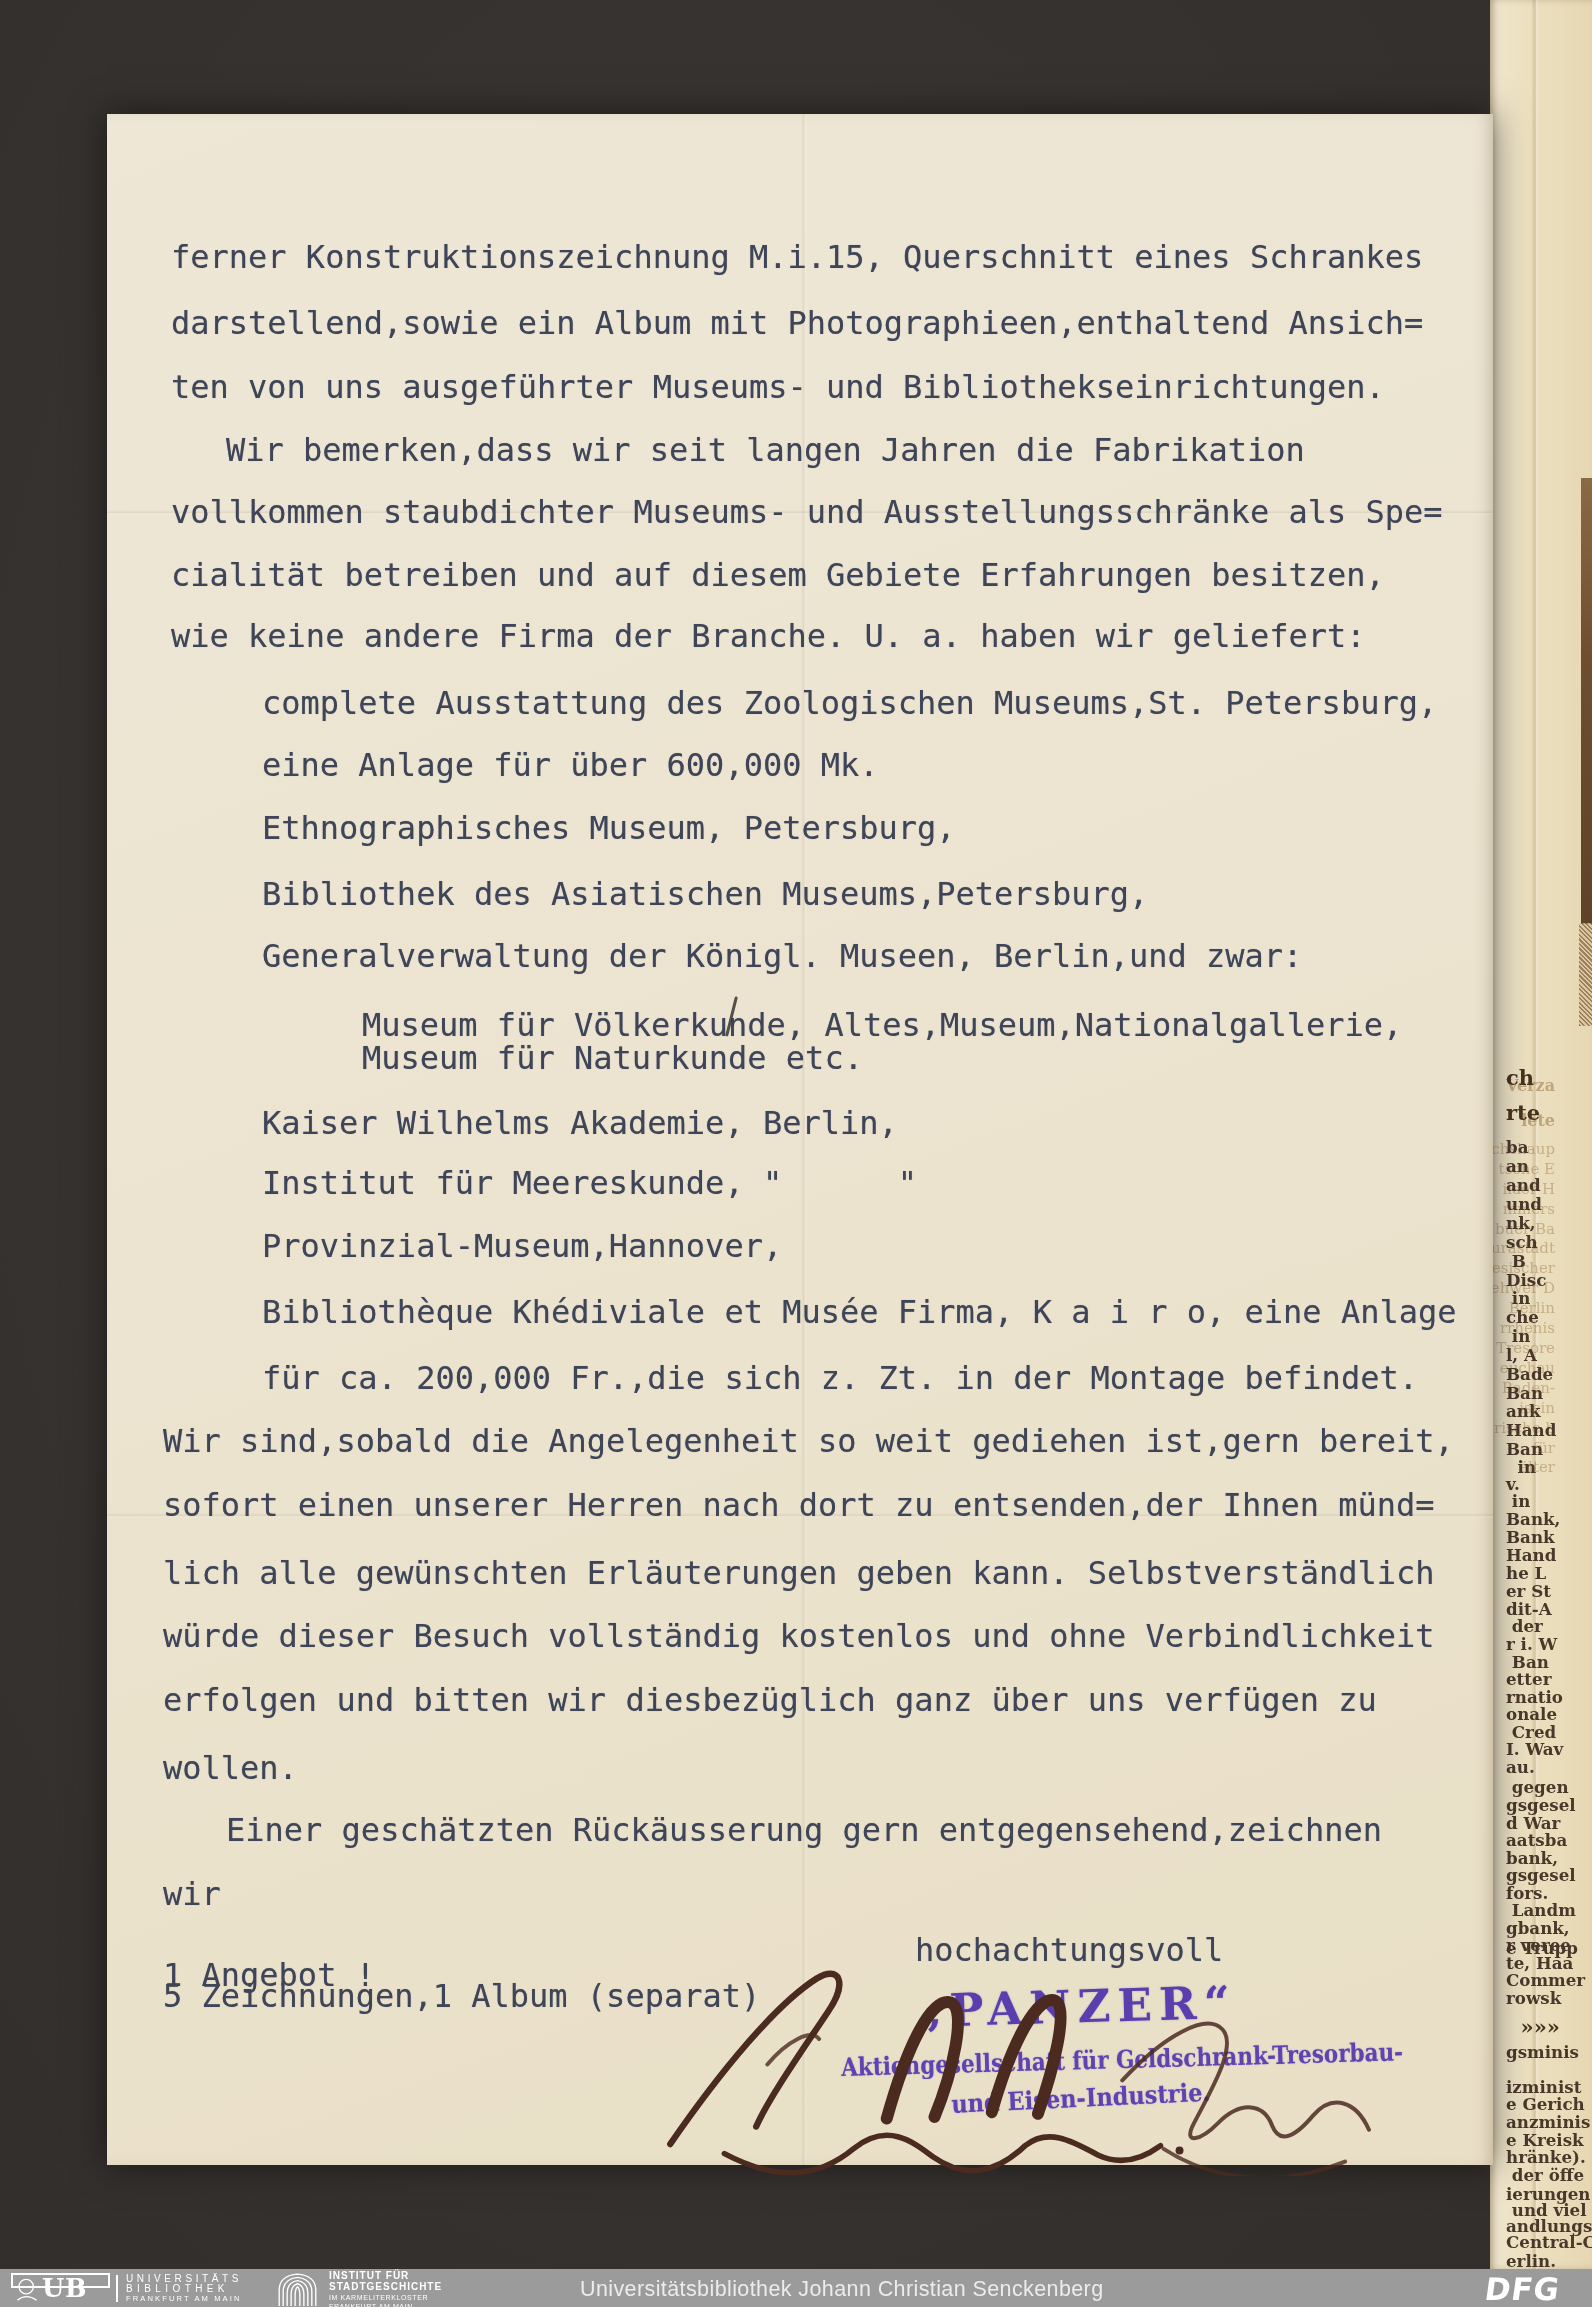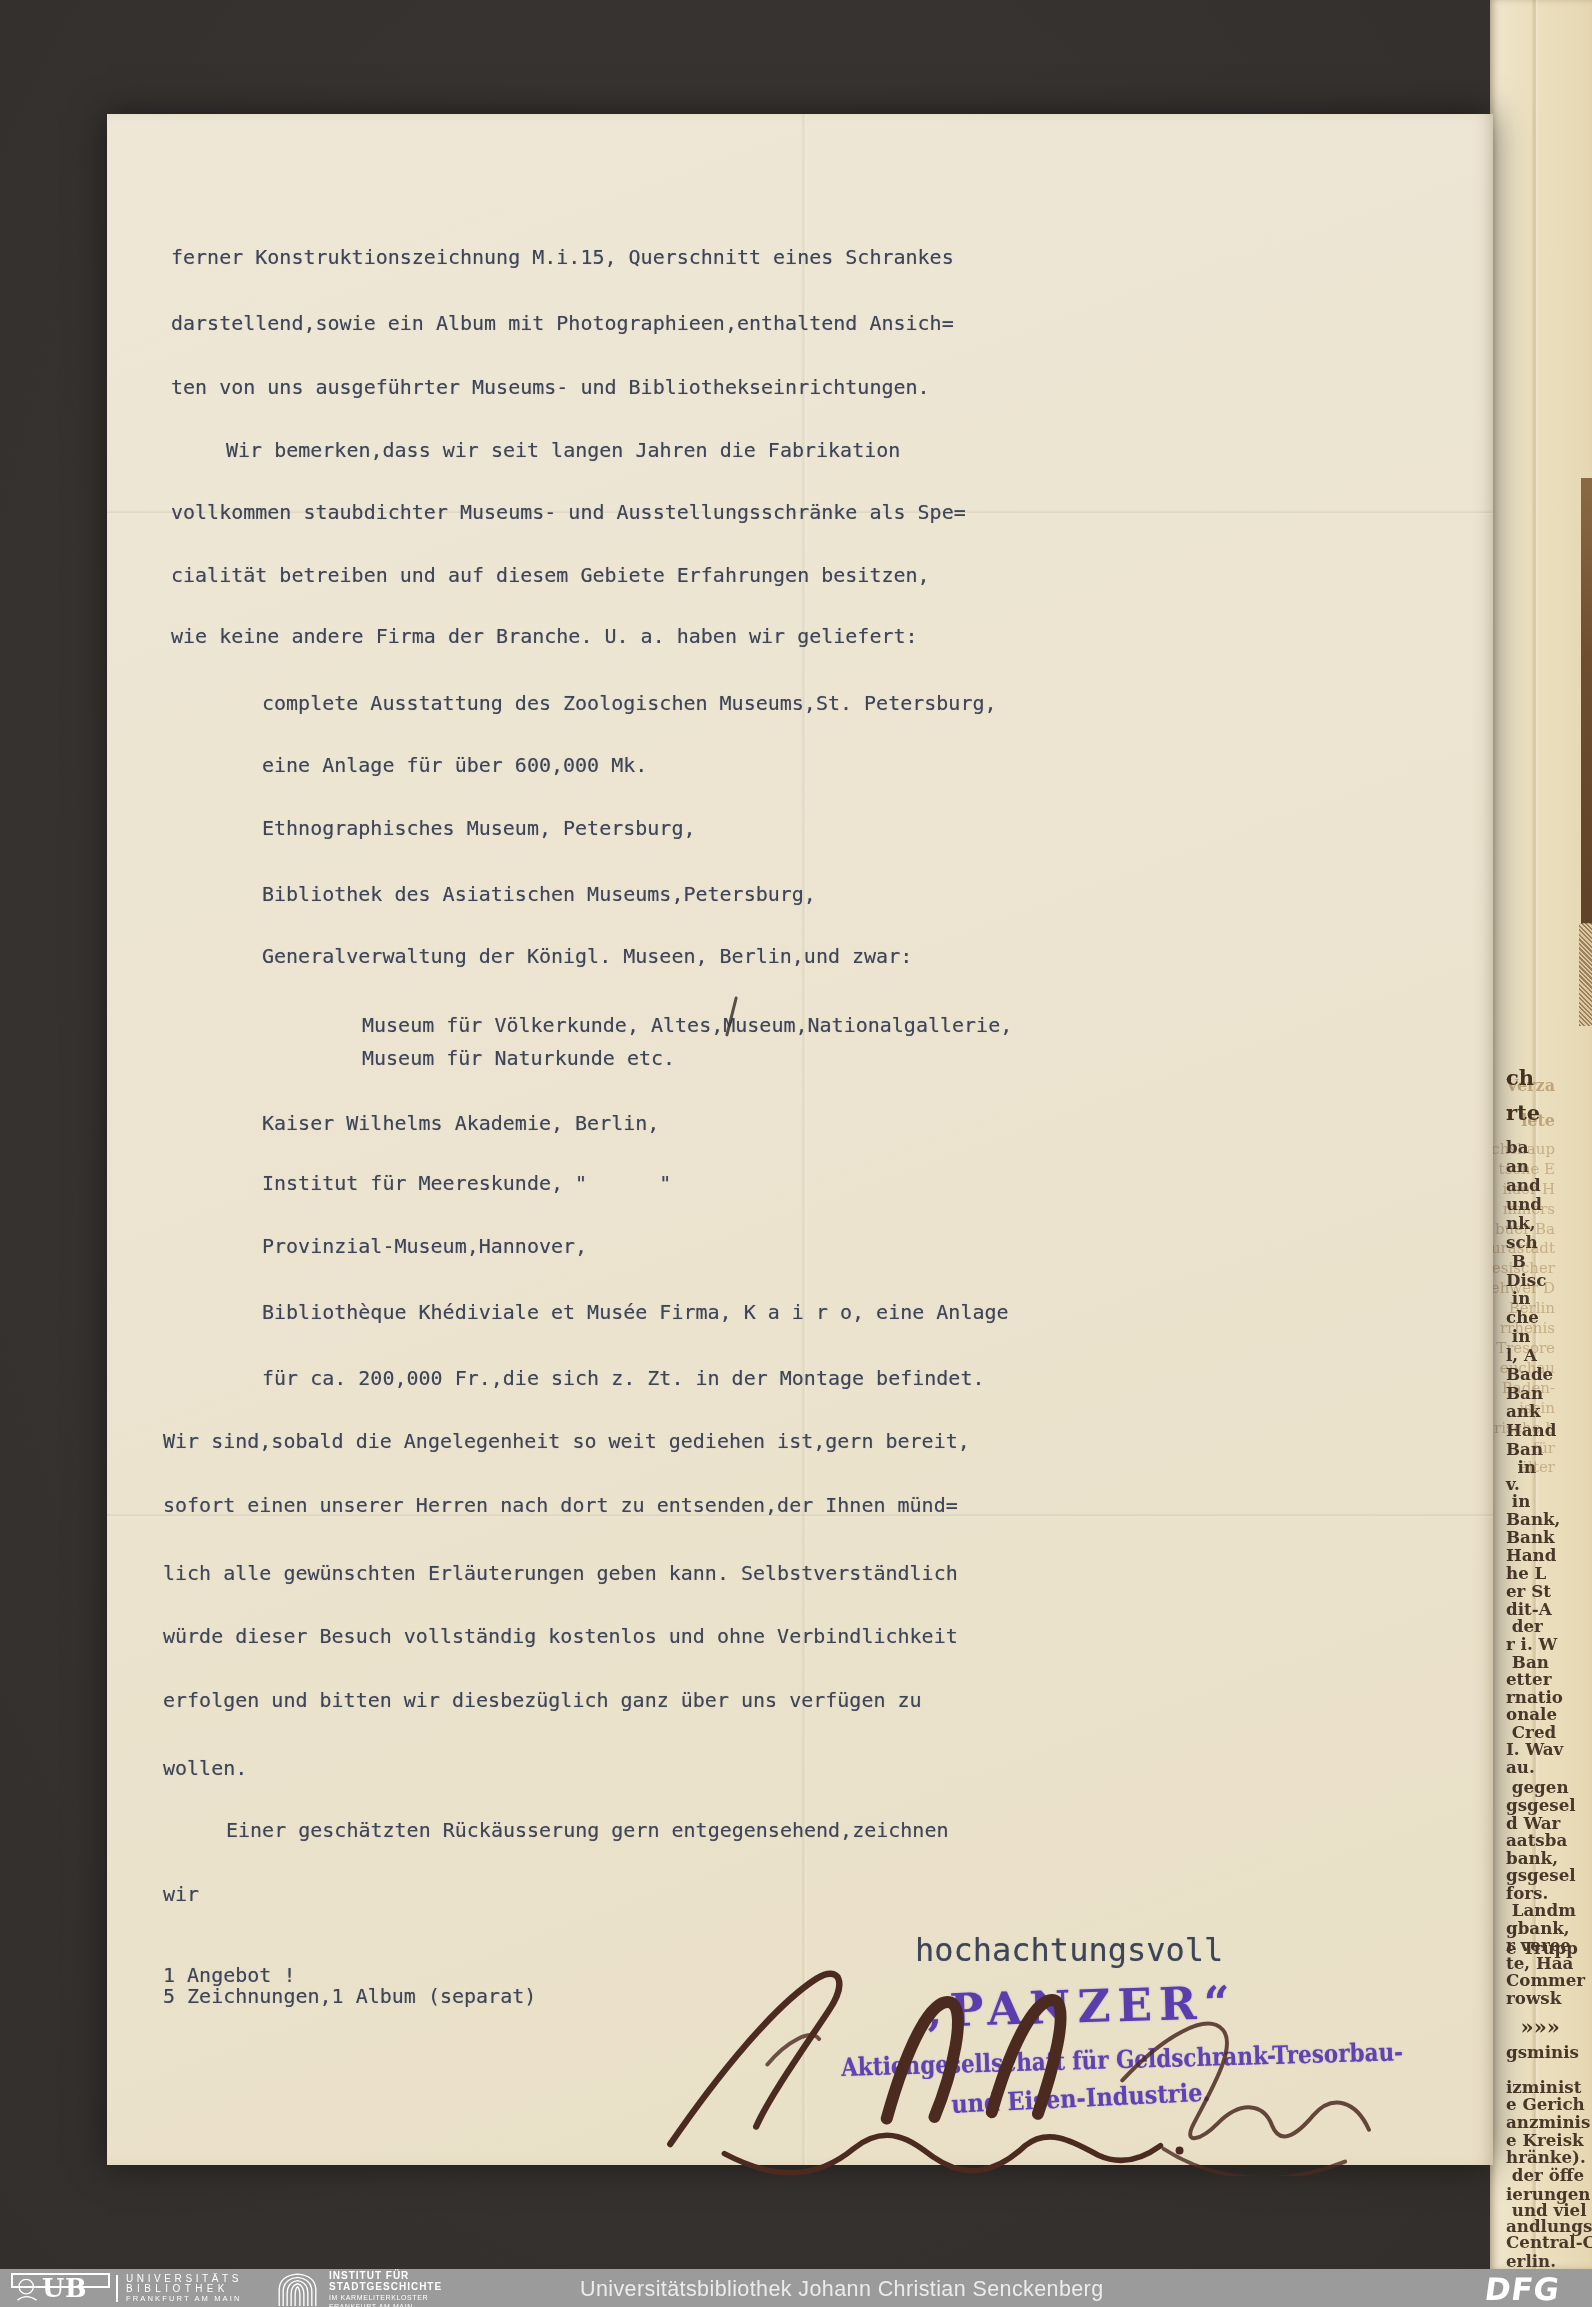--- a/index.html
+++ b/index.html
@@ -48,21 +48,21 @@
     background:linear-gradient(90deg,rgba(110,95,60,0),rgba(110,95,60,.10) 50%,rgba(255,255,250,.18) 70%,rgba(110,95,60,0));
   }
   .crease-h1,.crease-h2{
     position:absolute;left:0;width:100%;height:4.8px;
     background:linear-gradient(180deg,rgba(110,95,60,0),rgba(110,95,60,.10) 50%,rgba(255,255,250,.16) 75%,rgba(110,95,60,0));
   }
   .crease-h1{top:396px;} .crease-h2{top:1399px;}
   .letter-line{
     position:absolute;white-space:pre;
     font-family:"DejaVu Sans Mono","Liberation Mono",monospace;
-    font-size:20px;line-height:35px;color:#3e4558;
+    font-size:32px;line-height:35px;color:#3e4558;
     text-shadow:0 0 0.8px rgba(62,69,88,.45);
   }
   .salutation{
     position:absolute;left:808px;top:1817px;white-space:pre;
     font-family:"DejaVu Sans Mono","Liberation Mono",monospace;
     font-size:32px;color:#3e4558;text-shadow:0 0 0.8px rgba(62,69,88,.45);
   }
   .pen-mark{
     position:absolute;left:623px;top:882px;width:3.2px;height:41px;
     background:#3a3530;transform:rotate(14deg);border-radius:1.6px;opacity:.85;

